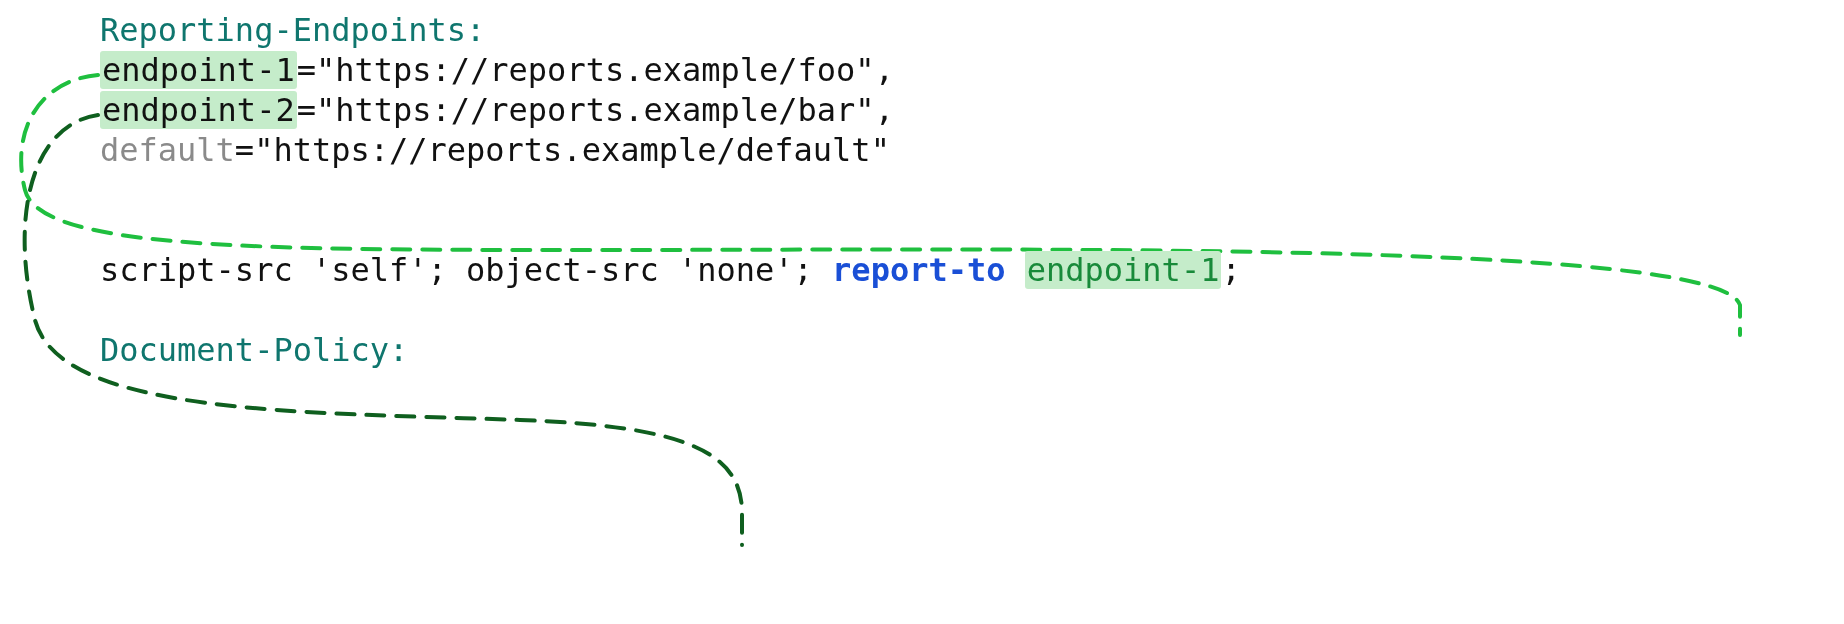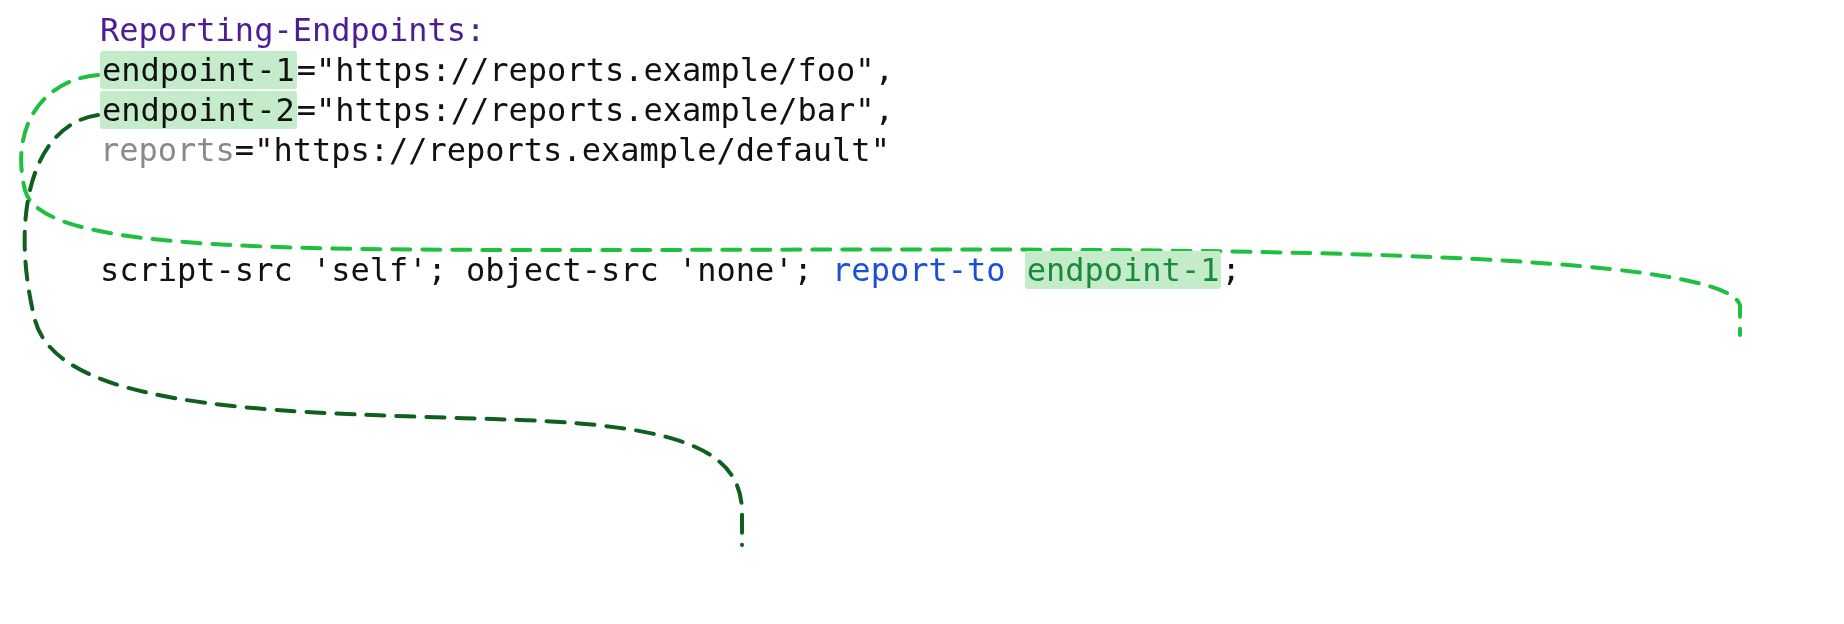--- a/index.html
+++ b/index.html
@@ -20,29 +20,29 @@
   }
   .code {
     position: absolute;
     left: 100px;
     top: 10px;
     white-space: nowrap;
     color: #111111;
   }
   .line { height: 40px; }
   .gap  { height: 40px; }
-  .header { color: #4c1d95; text-align: right; }
+  .header { color: #0f766e; text-align: right; }
   .key-hl {
     background: #c5ecca;
     border-radius: 3px;
     color: #111111;
     padding: 0 2px;
   }
   .key-muted { color: #8a8a8a; }
-  .directive { color: #1a4fd6; }
+  .directive { color: #1a4fd6; font-weight: bold; }
   .ep-hl {
     background: #c5ecca;
     border-radius: 3px;
     color: #188a3a;
     padding: 0 2px;
   }
   svg.arrows {
     position: absolute;
     left: 0;
     top: 0;
@@ -76,27 +76,30 @@
     <div class="line">
       <span class="header">Reporting-Endpoints:</span>
     </div>
     <div class="line">
       <span class="key-hl">endpoint-1</span><span>=</span><span>"https://reports.example/foo"</span><span>,</span>
     </div>
     <div class="line">
       <span class="key-hl">endpoint-2</span><span>=</span><span>"https://reports.example/bar"</span><span>,</span>
     </div>
     <div class="line">
-      <span class="key-muted">reports</span><span>=</span><span>"https://reports.example/default"</span><span></span>
+      <span class="key-muted">default</span><span>=</span><span>"https://reports.example/default"</span><span></span>
     </div>
 
     <div class="gap"></div>
     <div class="gap"></div>
 
     <div class="line">
       <span>script-src 'self'; object-src 'none'; </span><span class="directive">report-to </span><span class="ep-hl">endpoint-1</span><span>;</span>
     </div>
 
     <div class="gap"></div>
 
+    <div class="line">
+      <span class="header">Document-Policy:</span>
+    </div>
 
   </div>
 </div>
 
 </body></html>

